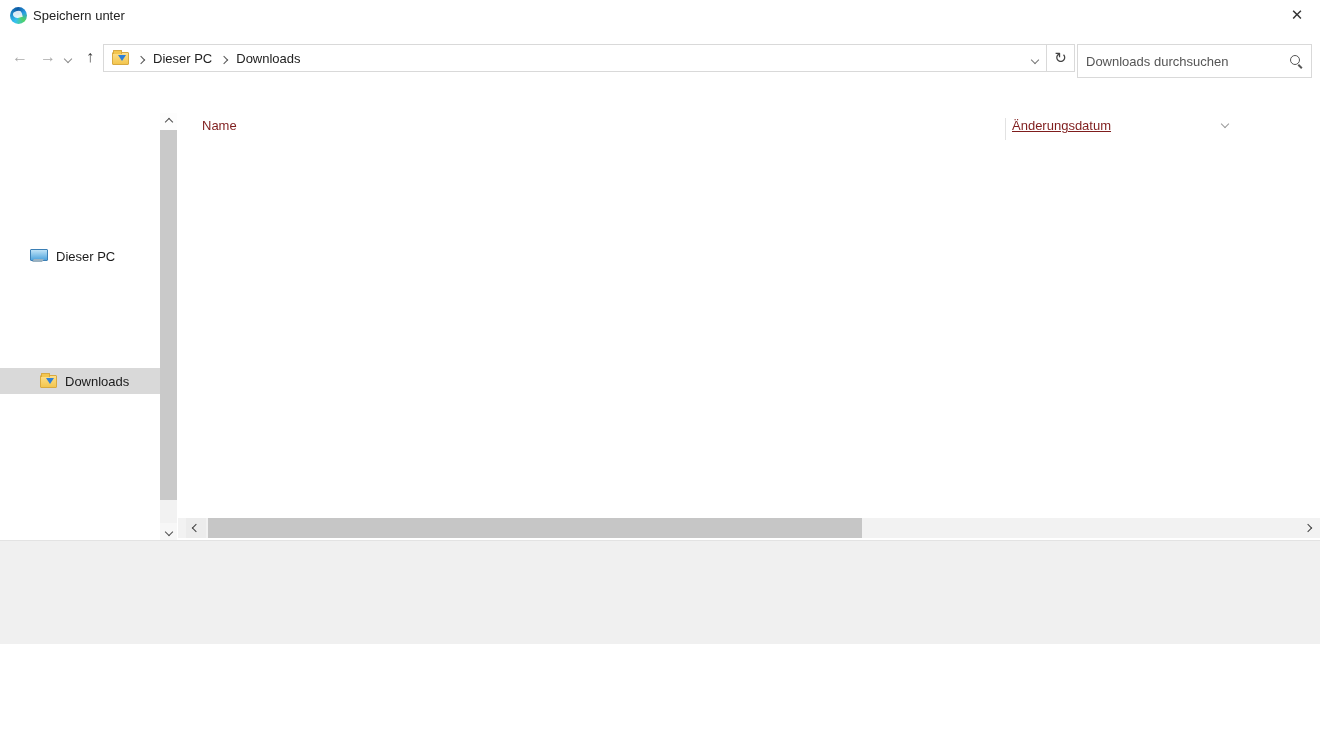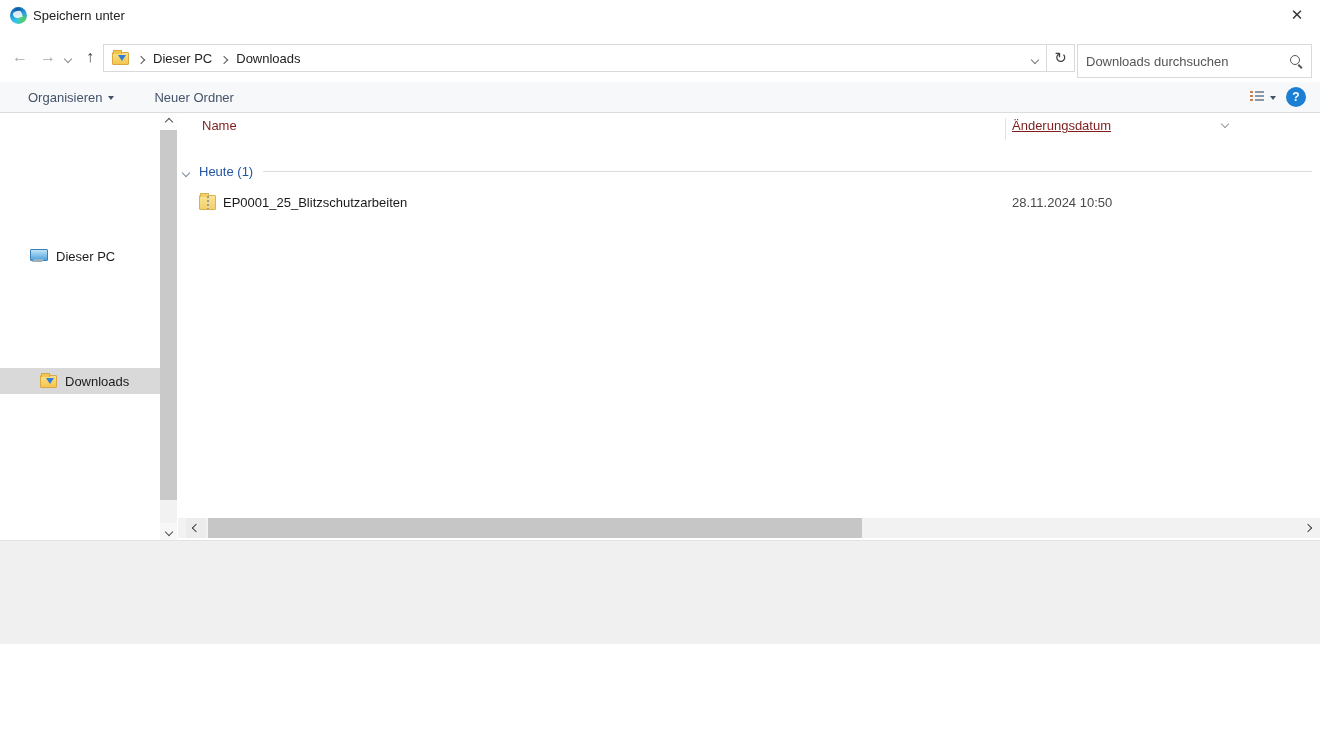--- a/index.html
+++ b/index.html
@@ -136,43 +136,20 @@
       <span class="crumb">Downloads</span>
       <span class="addr-chev"><span class="chev down"></span></span>
     </div>
     <div class="refreshbox">↻</div>
     <div class="searchbox">
       <input type="text" placeholder="Downloads durchsuchen" style="">
       <span class="mag"></span>
     </div>
   </div>
 
-  <div class="toolbar">
-    <div class="tool-item organize">
-      <span>Organisieren</span>
-      <span class="tiny-caret"></span>
-    </div>
-    <div class="tool-item newfolder">
-      <span>Neuer Ordner</span>
-    </div>
-    <div class="toolbar-right">
-      <div class="view-btn">
-        <svg width="16" height="14">
-          <rect x="1" y="1" width="3" height="2" fill="#c97f4f"></rect>
-            <rect x="6" y="1" width="9" height="2" fill="#8a97a8"></rect>
-          <rect x="1" y="5" width="3" height="2" fill="#c97f4f"></rect>
-            <rect x="6" y="5" width="9" height="2" fill="#8a97a8"></rect>
-          <rect x="1" y="9" width="3" height="2" fill="#c97f4f"></rect>
-            <rect x="6" y="9" width="9" height="2" fill="#8a97a8"></rect>
-        </svg>
-        <span class="tiny-caret"></span>
-      </div>
-      <button class="help-btn">?</button>
-    </div>
-  </div>
 
   <div class="main">
 
     <div class="sidebar-item" style="top:130px;">
       <span class="pc-ic"></span>
       <span>Dieser PC</span>
     </div>
     <div class="sidebar-item selected" style="top:255px;padding-left:40px;">
       <span class="folder-ic">
           <span class="dl-arrow"></span>
@@ -188,31 +165,21 @@
       <div class="arrow bottom">
           <span class="chev down"></span>
         </div>
     </div>
 
     <div class="col-header name">Name</div>
     <div class="col-sep"></div>
     <div class="col-header date">Änderungsdatum</div>
     <div class="col-filter-chev"><span class="chev down"></span></div>
 
-    <div class="group-row">
-      <span class="group-chev"><span class="chev down"></span></span>
-      <span class="group-label">Heute (1)</span>
-      <span class="group-line"></span>
-    </div>
 
-    <div class="file-row">
-      <span class="zip-ic"></span>
-      <span class="file-name">EP0001_25_Blitzschutzarbeiten</span>
-      <span class="file-date">28.11.2024 10:50</span>
-    </div>
 
     <div class="h-scroll">
       <div class="arrow left">
           <span class="chev left"></span>
         </div>
       <div class="h-thumb"></div>
       <div class="arrow right">
           <span class="chev right"></span>
         </div>
     </div>

